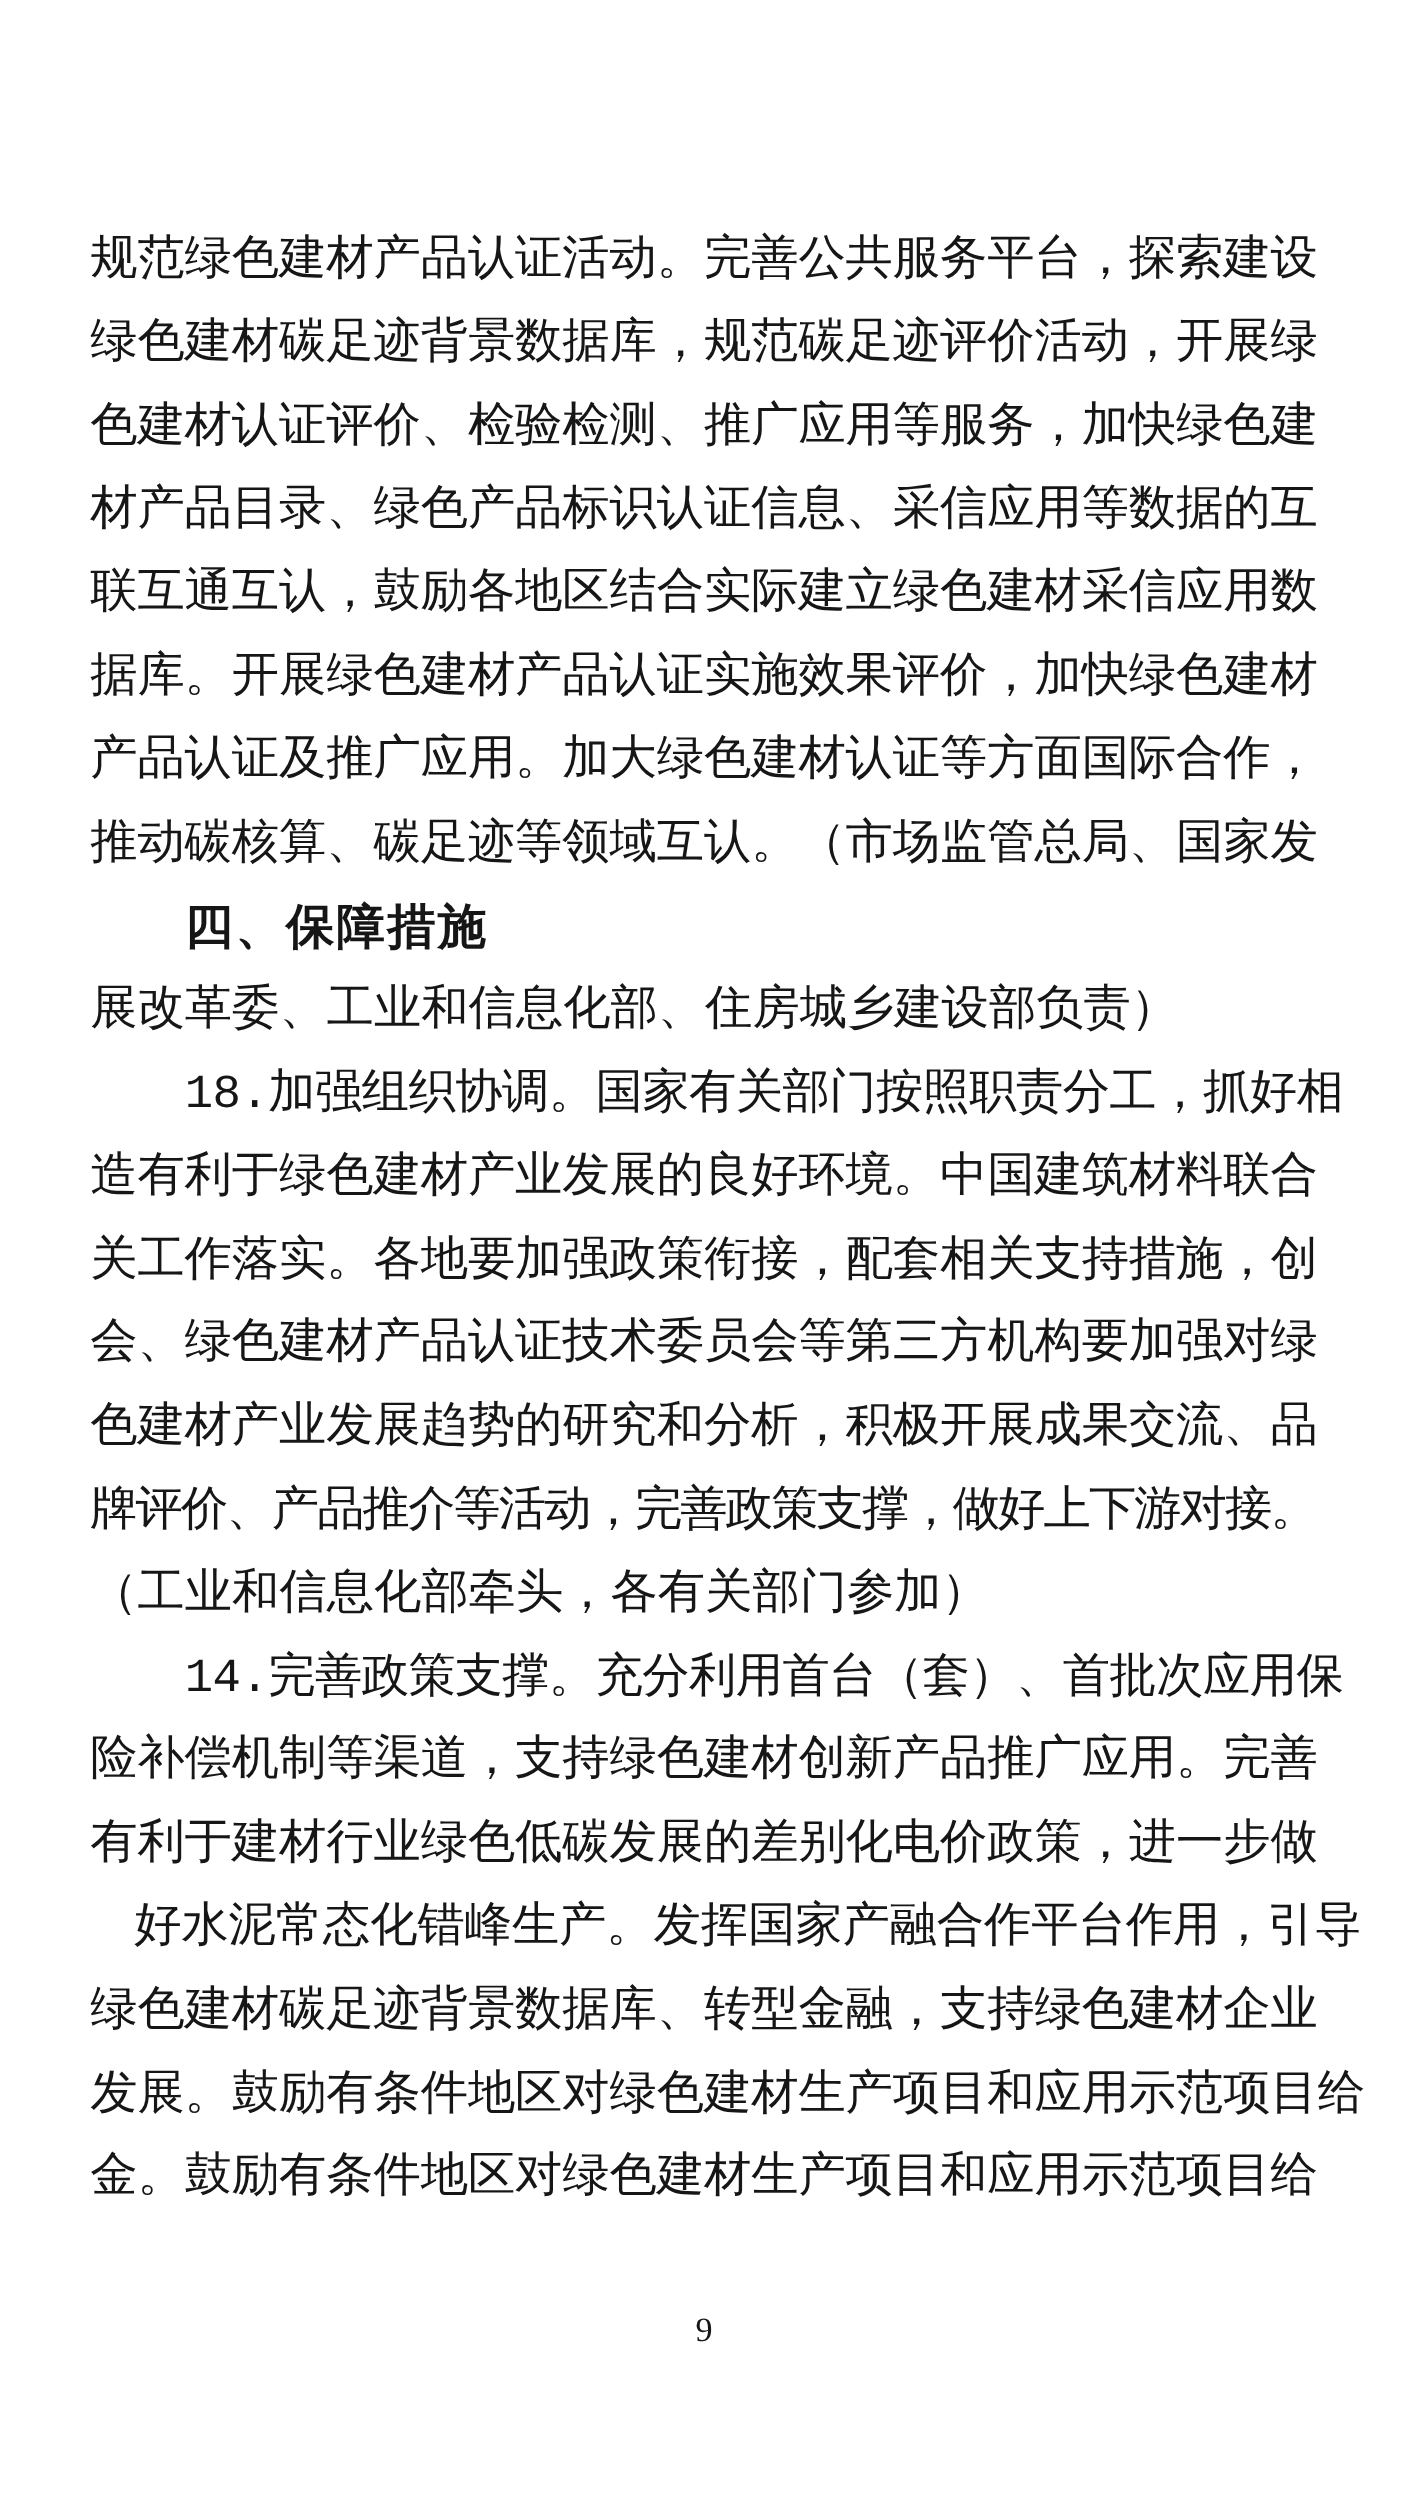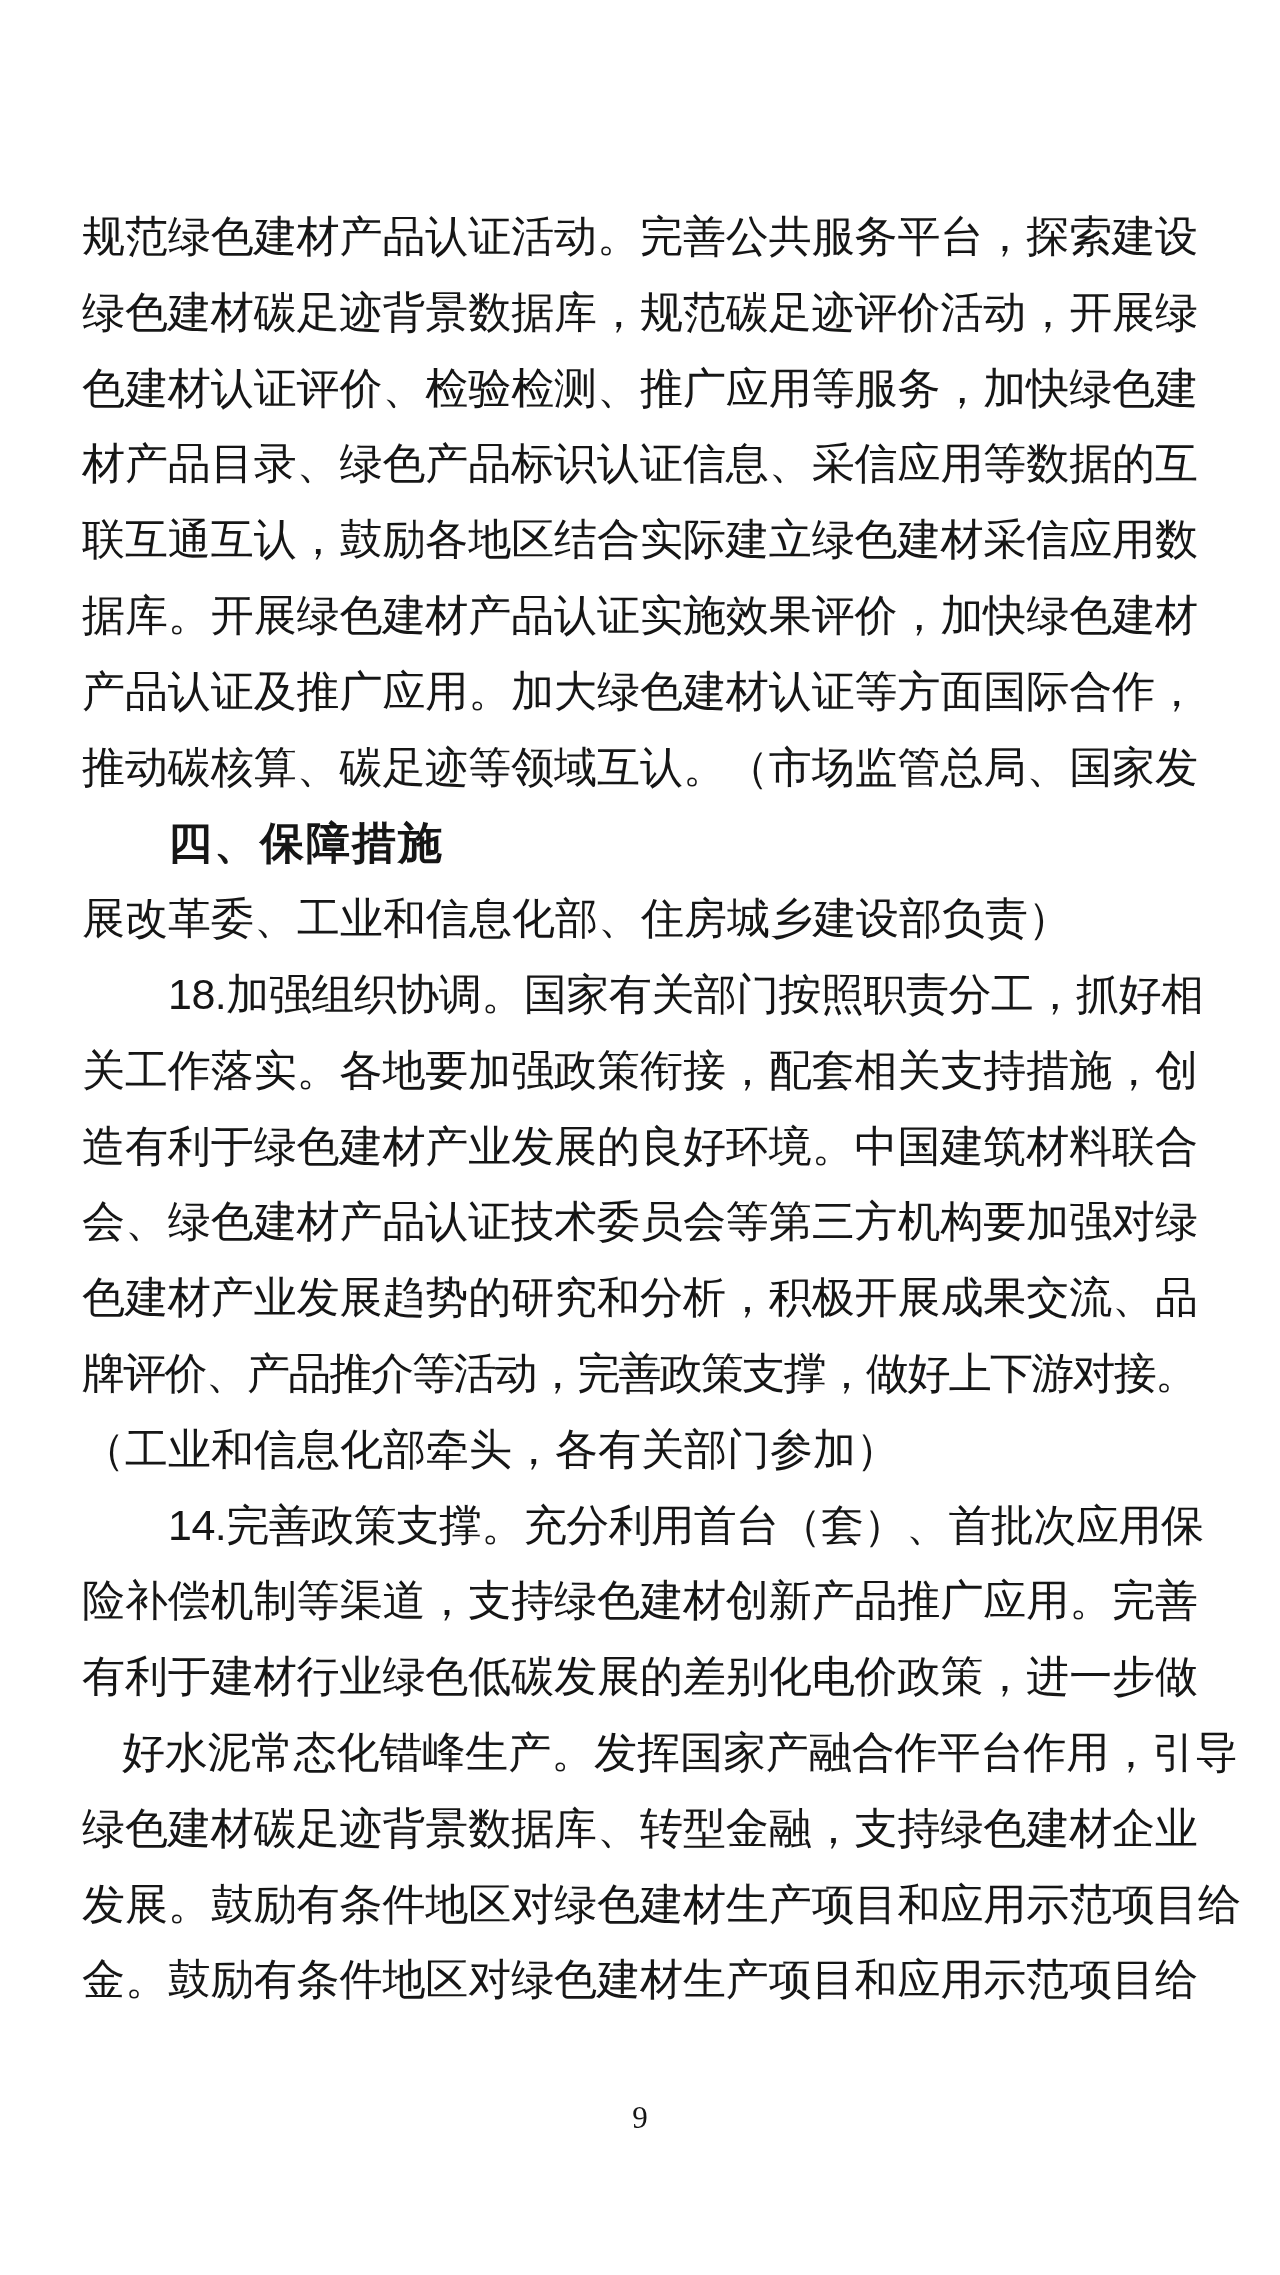--- a/index.html
+++ b/index.html
@@ -20,21 +20,21 @@
     position: absolute;
     left: 82px;
     top: 199px;
     width: 1116px;
   }
   .line {
     height: 75.8px;
     line-height: 75.8px;
     font-size: 43px;
     white-space: nowrap;
-    font-family: Liberation Sans, sans-serif;
+    font-family: Liberation Mono, monospace;
     font-weight: 400;
   }
   .line.indent {
     padding-left: 86px;
   }
   .line.heading {
     font-family: "Liberation Sans", sans-serif;
     font-weight: 700;
     font-size: 44px;
     letter-spacing: 2px;
@@ -60,22 +60,22 @@
       <div class="line justify"><span class="line-text" style="letter-spacing: -0.08px; margin-right: 0.08px;">绿色建材碳足迹背景数据库，规范碳足迹评价活动，开展绿</span></div>
       <div class="line justify"><span class="line-text" style="letter-spacing: -0.08px; margin-right: 0.08px;">色建材认证评价、检验检测、推广应用等服务，加快绿色建</span></div>
       <div class="line justify"><span class="line-text" style="letter-spacing: -0.08px; margin-right: 0.08px;">材产品目录、绿色产品标识认证信息、采信应用等数据的互</span></div>
       <div class="line justify"><span class="line-text" style="letter-spacing: -0.08px; margin-right: 0.08px;">联互通互认，鼓励各地区结合实际建立绿色建材采信应用数</span></div>
       <div class="line justify"><span class="line-text" style="letter-spacing: -0.08px; margin-right: 0.08px;">据库。开展绿色建材产品认证实施效果评价，加快绿色建材</span></div>
       <div class="line justify"><span class="line-text" style="letter-spacing: -0.08px; margin-right: 0.08px;">产品认证及推广应用。加大绿色建材认证等方面国际合作，</span></div>
       <div class="line justify"><span class="line-text" style="letter-spacing: -0.08px; margin-right: 0.08px;">推动碳核算、碳足迹等领域互认。（市场监管总局、国家发</span></div>
       <div class="line heading indent"><span class="line-text">四、保障措施</span></div>
       <div class="line"><span class="line-text">展改革委、工业和信息化部、住房城乡建设部负责）</span></div>
       <div class="line indent justify"><span class="line-text" style="letter-spacing: -0.51px; margin-right: 0.51px;">18.加强组织协调。国家有关部门按照职责分工，抓好相</span></div>
+      <div class="line justify"><span class="line-text" style="letter-spacing: -0.08px; margin-right: 0.08px;">造有利于绿色建材产业发展的良好环境。中国建筑材料联合</span></div>
       <div class="line justify"><span class="line-text" style="letter-spacing: -0.08px; margin-right: 0.08px;">关工作落实。各地要加强政策衔接，配套相关支持措施，创</span></div>
-      <div class="line justify"><span class="line-text" style="letter-spacing: -0.08px; margin-right: 0.08px;">造有利于绿色建材产业发展的良好环境。中国建筑材料联合</span></div>
       <div class="line justify"><span class="line-text" style="letter-spacing: -0.08px; margin-right: 0.08px;">会、绿色建材产品认证技术委员会等第三方机构要加强对绿</span></div>
       <div class="line justify"><span class="line-text" style="letter-spacing: -0.08px; margin-right: 0.08px;">色建材产业发展趋势的研究和分析，积极开展成果交流、品</span></div>
       <div class="line justify"><span class="line-text" style="letter-spacing: -1.73077px; margin-right: 1.73077px;">牌评价、产品推介等活动，完善政策支撑，做好上下游对接。</span></div>
       <div class="line"><span class="line-text">（工业和信息化部牵头，各有关部门参加）</span></div>
       <div class="line indent justify"><span class="line-text" style="letter-spacing: -0.51px; margin-right: 0.51px;">14.完善政策支撑。充分利用首台（套）、首批次应用保</span></div>
       <div class="line justify"><span class="line-text" style="letter-spacing: -0.08px; margin-right: 0.08px;">险补偿机制等渠道，支持绿色建材创新产品推广应用。完善</span></div>
       <div class="line justify"><span class="line-text" style="letter-spacing: -0.08px; margin-right: 0.08px;">有利于建材行业绿色低碳发展的差别化电价政策，进一步做</span></div>
       <div class="line justify"><span class="line-text" style="letter-spacing: -0.08px; margin-right: 0.08px; margin-left: 40px;">好水泥常态化错峰生产。发挥国家产融合作平台作用，引导</span></div>
       <div class="line justify"><span class="line-text" style="letter-spacing: -0.08px; margin-right: 0.08px;">绿色建材碳足迹背景数据库、转型金融，支持绿色建材企业</span></div>
       <div class="line justify"><span class="line-text" style="letter-spacing: -0.08px; margin-right: 0.08px;">发展。鼓励有条件地区对绿色建材生产项目和应用示范项目给</span></div>

